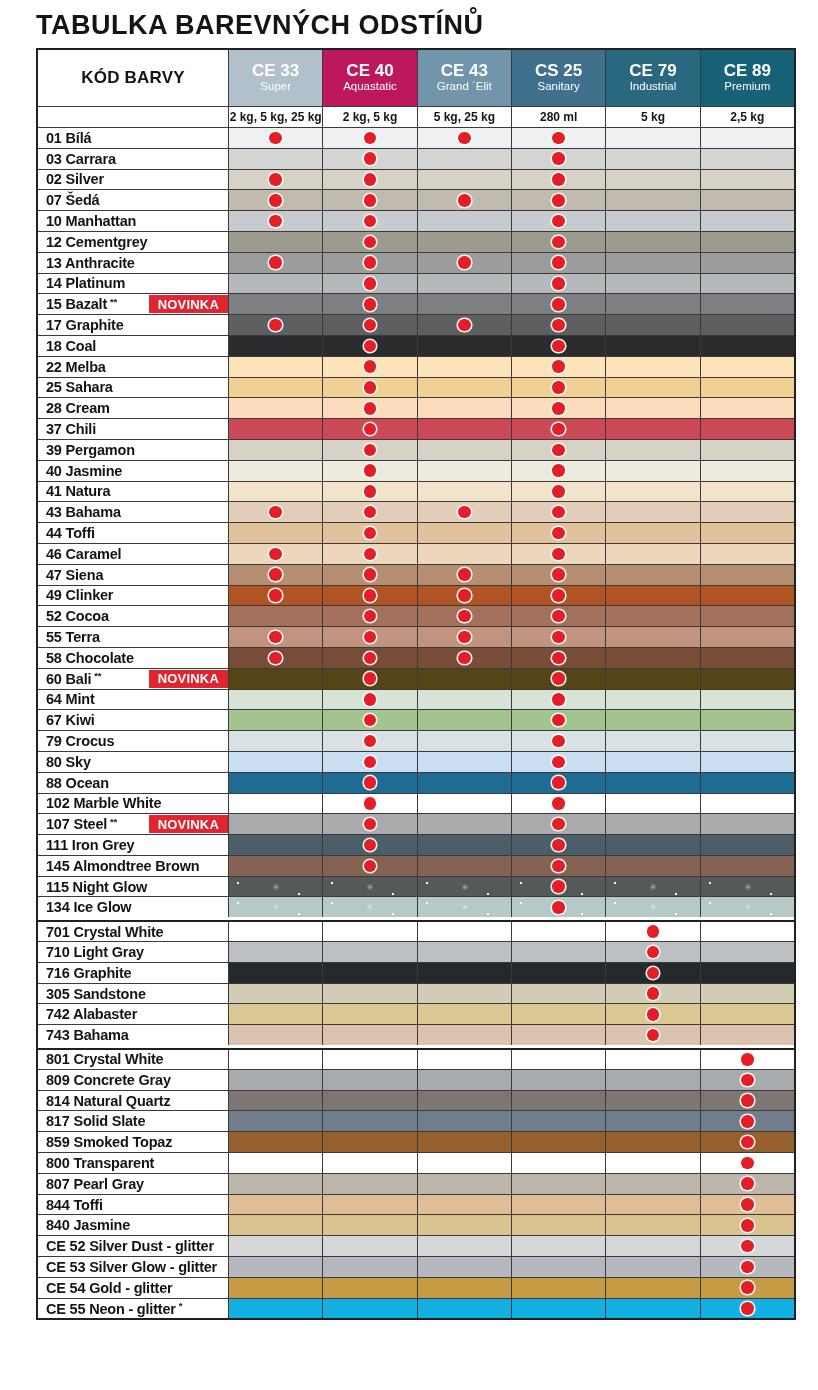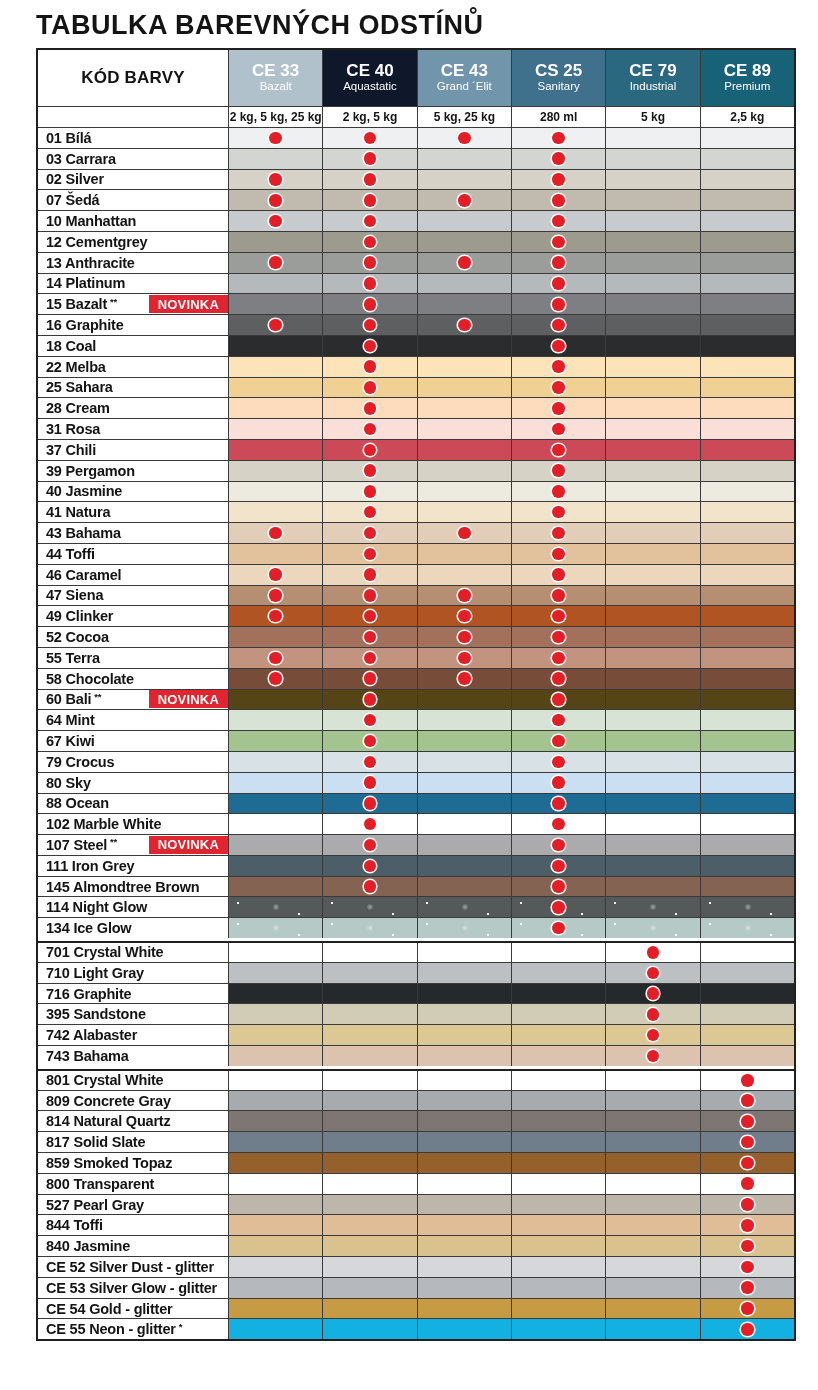--- a/index.html
+++ b/index.html
@@ -72,23 +72,23 @@
 <body>
 
 <div class="page-title">TABULKA BAREVNÝCH ODSTÍNŮ</div>
 <div class="color-table">
     <div class="row hrow">
       <div class="c0 hcell">
         <span class="code-header">KÓD BARVY</span>
       </div>
       <div class="c hcell" style="background: rgb(176, 193, 204);">
         <span class="pcode">CE 33</span>
-        <span class="pname">Bazalt</span>
-      </div>
-      <div class="c hcell" style="background: #0f172a;">
+        <span class="pname">Super</span>
+      </div>
+      <div class="c hcell" style="background: #be185d;">
         <span class="pcode">CE 40</span>
         <span class="pname">Aquastatic</span>
       </div>
       <div class="c hcell" style="background: rgb(113, 149, 170);">
         <span class="pcode">CE 43</span>
         <span class="pname">Grand ´Elit</span>
       </div>
       <div class="c hcell" style="background: rgb(63, 113, 141);">
         <span class="pcode">CS 25</span>
         <span class="pname">Sanitary</span>
@@ -259,21 +259,21 @@
       </div>
       <div class="c sw" style="background-color: rgb(125, 127, 130);"></div>
       <div class="c sw" style="background-color: rgb(125, 127, 130);">
         <div class="dot"></div>
       </div>
       <div class="c sw" style="background-color: rgb(125, 127, 130);"></div>
       <div class="c sw" style="background-color: rgb(125, 127, 130);"></div>
     </div>
     <div class="row drow">
       <div class="c0 lcell">
-        <span class="lab">16 Graphite</span>
+        <span class="lab">17 Graphite</span>
       </div>
       <div class="c sw" style="background-color: rgb(93, 95, 97);">
         <div class="dot"></div>
       </div>
       <div class="c sw" style="background-color: rgb(93, 95, 97);">
         <div class="dot"></div>
       </div>
       <div class="c sw" style="background-color: rgb(93, 95, 97);">
         <div class="dot"></div>
       </div>
@@ -335,35 +335,20 @@
       <div class="c sw" style="background-color: rgb(252, 220, 189);"></div>
       <div class="c sw" style="background-color: rgb(252, 220, 189);">
         <div class="dot"></div>
       </div>
       <div class="c sw" style="background-color: rgb(252, 220, 189);"></div>
       <div class="c sw" style="background-color: rgb(252, 220, 189);">
         <div class="dot"></div>
       </div>
       <div class="c sw" style="background-color: rgb(252, 220, 189);"></div>
       <div class="c sw" style="background-color: rgb(252, 220, 189);"></div>
-    </div>
-    <div class="row drow">
-      <div class="c0 lcell">
-        <span class="lab">31 Rosa</span>
-      </div>
-      <div class="c sw" style="background-color: rgb(250, 223, 216);"></div>
-      <div class="c sw" style="background-color: rgb(250, 223, 216);">
-        <div class="dot"></div>
-      </div>
-      <div class="c sw" style="background-color: rgb(250, 223, 216);"></div>
-      <div class="c sw" style="background-color: rgb(250, 223, 216);">
-        <div class="dot"></div>
-      </div>
-      <div class="c sw" style="background-color: rgb(250, 223, 216);"></div>
-      <div class="c sw" style="background-color: rgb(250, 223, 216);"></div>
     </div>
     <div class="row drow">
       <div class="c0 lcell">
         <span class="lab">37 Chili</span>
       </div>
       <div class="c sw" style="background-color: rgb(204, 74, 87);"></div>
       <div class="c sw" style="background-color: rgb(204, 74, 87);">
         <div class="dot"></div>
       </div>
       <div class="c sw" style="background-color: rgb(204, 74, 87);"></div>
@@ -711,21 +696,21 @@
       </div>
       <div class="c sw" style="background-color: rgb(132, 99, 83);"></div>
       <div class="c sw" style="background-color: rgb(132, 99, 83);">
         <div class="dot"></div>
       </div>
       <div class="c sw" style="background-color: rgb(132, 99, 83);"></div>
       <div class="c sw" style="background-color: rgb(132, 99, 83);"></div>
     </div>
     <div class="row drow">
       <div class="c0 lcell">
-        <span class="lab">114 Night Glow</span>
+        <span class="lab">115 Night Glow</span>
       </div>
       <div class="c sw tex-sparkle" style="background-color: rgb(85, 89, 90);"></div>
       <div class="c sw tex-sparkle" style="background-color: rgb(85, 89, 90);"></div>
       <div class="c sw tex-sparkle" style="background-color: rgb(85, 89, 90);"></div>
       <div class="c sw tex-sparkle" style="background-color: rgb(85, 89, 90);">
         <div class="dot"></div>
       </div>
       <div class="c sw tex-sparkle" style="background-color: rgb(85, 89, 90);"></div>
       <div class="c sw tex-sparkle" style="background-color: rgb(85, 89, 90);"></div>
     </div>
@@ -776,21 +761,21 @@
       <div class="c sw" style="background-color: rgb(38, 41, 44);"></div>
       <div class="c sw" style="background-color: rgb(38, 41, 44);"></div>
       <div class="c sw" style="background-color: rgb(38, 41, 44);"></div>
       <div class="c sw" style="background-color: rgb(38, 41, 44);">
         <div class="dot"></div>
       </div>
       <div class="c sw" style="background-color: rgb(38, 41, 44);"></div>
     </div>
     <div class="row drow">
       <div class="c0 lcell">
-        <span class="lab">395 Sandstone</span>
+        <span class="lab">305 Sandstone</span>
       </div>
       <div class="c sw" style="background-color: rgb(208, 204, 182);"></div>
       <div class="c sw" style="background-color: rgb(208, 204, 182);"></div>
       <div class="c sw" style="background-color: rgb(208, 204, 182);"></div>
       <div class="c sw" style="background-color: rgb(208, 204, 182);"></div>
       <div class="c sw" style="background-color: rgb(208, 204, 182);">
         <div class="dot"></div>
       </div>
       <div class="c sw" style="background-color: rgb(208, 204, 182);"></div>
     </div>
@@ -893,21 +878,21 @@
       <div class="c sw" style="background-color: rgb(255, 255, 255);"></div>
       <div class="c sw" style="background-color: rgb(255, 255, 255);"></div>
       <div class="c sw" style="background-color: rgb(255, 255, 255);"></div>
       <div class="c sw" style="background-color: rgb(255, 255, 255);"></div>
       <div class="c sw" style="background-color: rgb(255, 255, 255);">
         <div class="dot"></div>
       </div>
     </div>
     <div class="row drow">
       <div class="c0 lcell">
-        <span class="lab">527 Pearl Gray</span>
+        <span class="lab">807 Pearl Gray</span>
       </div>
       <div class="c sw" style="background-color: rgb(188, 182, 171);"></div>
       <div class="c sw" style="background-color: rgb(188, 182, 171);"></div>
       <div class="c sw" style="background-color: rgb(188, 182, 171);"></div>
       <div class="c sw" style="background-color: rgb(188, 182, 171);"></div>
       <div class="c sw" style="background-color: rgb(188, 182, 171);"></div>
       <div class="c sw" style="background-color: rgb(188, 182, 171);">
         <div class="dot"></div>
       </div>
     </div>

